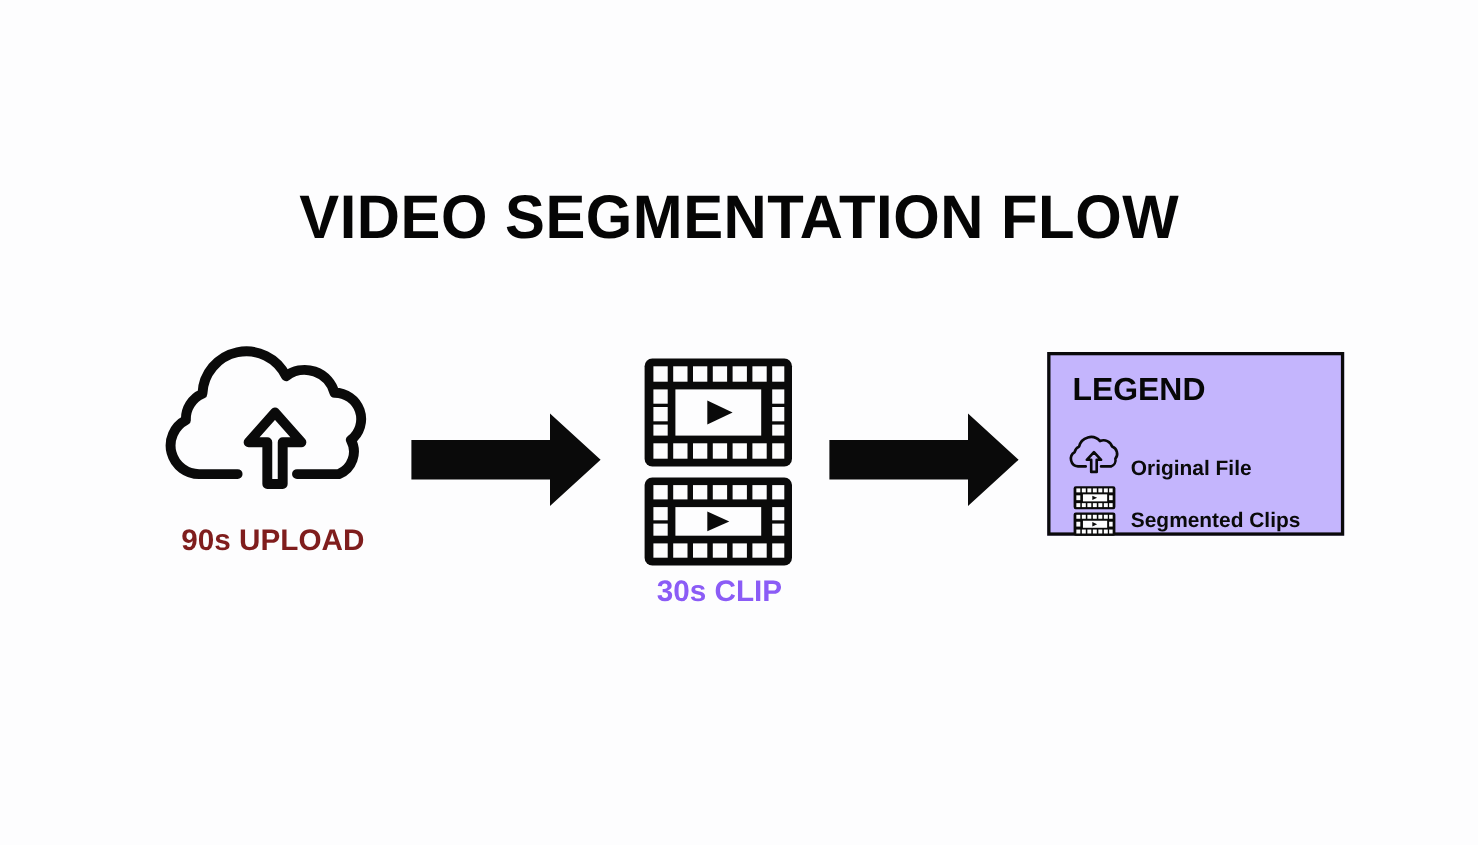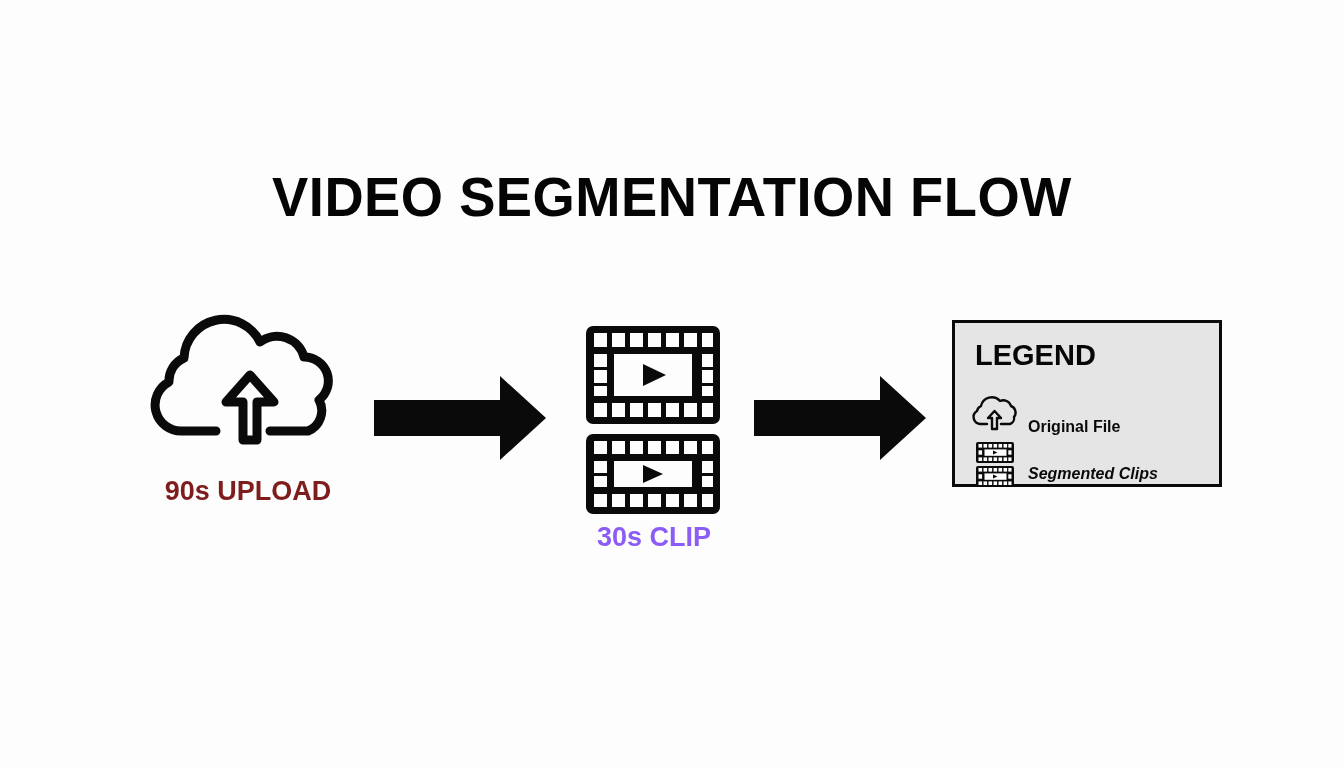--- a/index.html
+++ b/index.html
@@ -110,50 +110,50 @@
 
   
   #legend-box {
     position: absolute;
     left: 952px;
     top: 320px;
     width: 270px;
     height: 167px;
     box-sizing: border-box;
     border: 3px solid #0a0a0a;
-    background: #e5e5e5;
+    background: #c4b5fd;
     text-align: right;
   }
   #legend-title {
     position: absolute;
     left: 20px;
     top: 16px;
     font-weight: bold;
     font-size: 29px;
     color: #070707;
     line-height: 32px;
     white-space: nowrap;
   }
   .legend-row {
     position: absolute;
     left: 18px;
     display: flex;
     align-items: center;
   }
   #legend-row-original { top: 63px; }
-  #legend-row-segmented { top: 110px; font-style: italic; }
+  #legend-row-segmented { top: 110px; }
   .legend-swatch {
     width: 46px;
     height: 34px;
     position: relative;
     flex: 0 0 auto;
   }
   .legend-text {
     font-weight: bold;
-    font-size: 16px;
+    font-size: 19px;
     color: #0a0a0a;
     white-space: nowrap;
     margin-left: 9px;
     line-height: 22px;
     margin-top: 30px;
   }
   svg { display: block; overflow: visible; }
 </style>
 </head>
 <body style="background: rgb(253, 253, 254);">

